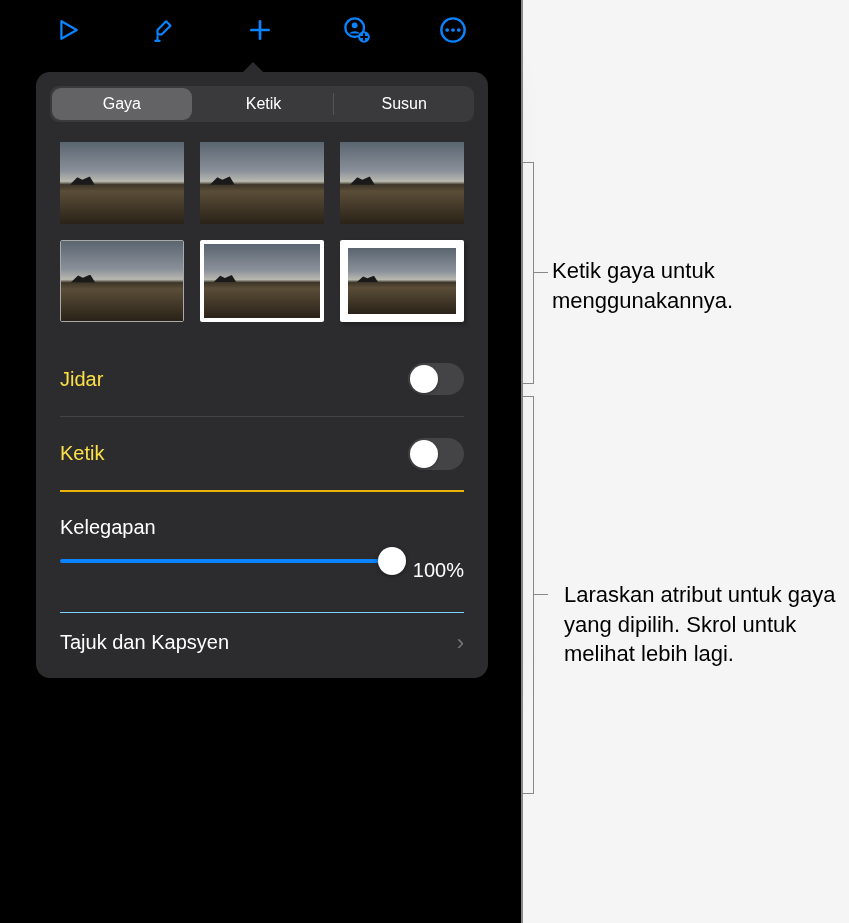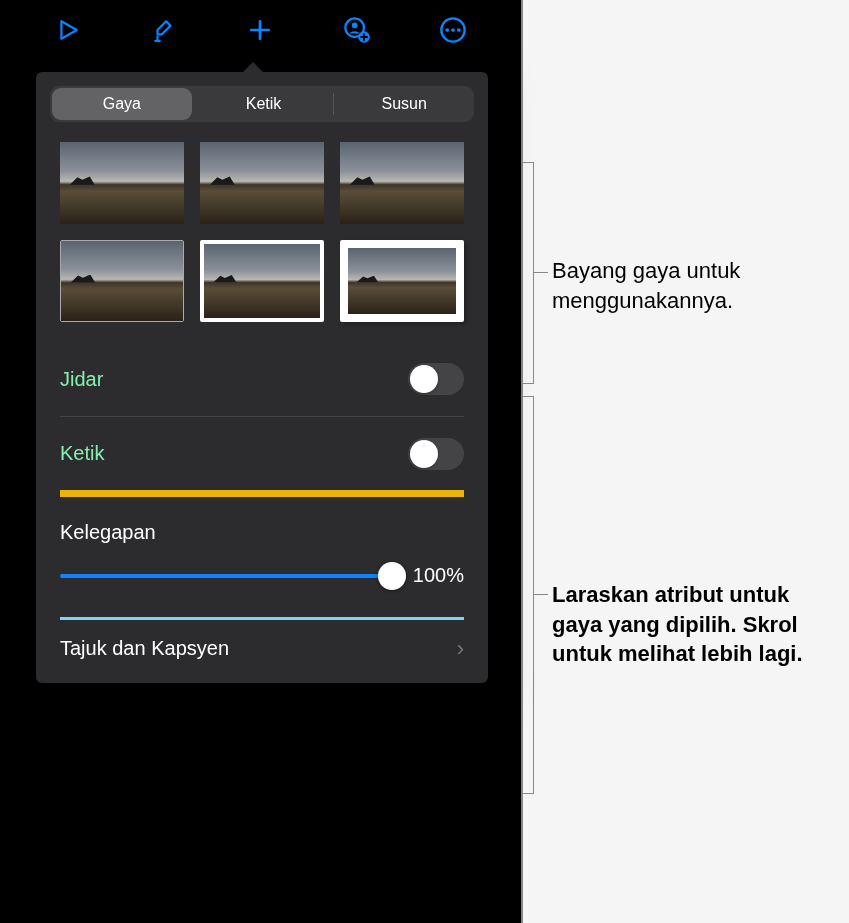--- a/index.html
+++ b/index.html
@@ -39,21 +39,21 @@
       align-items: center;
       justify-content: center;
       color: #0a84ff;
     }
     .popover {
       position: absolute;
       left: 36px;
       top: 72px;
       width: 452px;
       background: #2c2c2e;
-      border-radius: 6px;
+      border-radius: 14px;
       padding: 14px 0 0 0;
       box-shadow: 0 10px 40px rgba(0,0,0,0.5);
     }
     .popover::before {
       content: '';
       position: absolute;
       top: -10px;
       left: 205px;
       width: 0;
       height: 0;
@@ -134,21 +134,21 @@
     }
     .settings-list {
       padding: 0 24px;
     }
     .setting-row {
       display: flex;
       align-items: center;
       justify-content: space-between;
       height: 74px;
       border-top: 1px solid #444;
-      color: #86efac;
+      color: #fde047;
       font-size: 20px;
     }
     .setting-row:first-child {
       border-top: none;
     }
     .toggle {
       width: 56px;
       height: 32px;
       background: #444446;
       border-radius: 16px;
@@ -160,31 +160,30 @@
       width: 28px;
       height: 28px;
       background: #fff;
       border-radius: 50%;
       top: 2px;
       left: 2px;
       box-shadow: 0 1px 3px rgba(0,0,0,0.3);
     }
     .opacity-section {
       padding: 24px 0 10px 0;
-      border-top: 7px solid #eab308;
+      border-top: 2px solid #eab308;
     }
     .opacity-label {
       color: #fff;
       font-size: 20px;
       margin-bottom: 20px;
       display: block;
     }
     .slider-row {
       display: flex;
-      align-items: center;
       gap: 16px;
     }
     .slider {
       flex: 1;
       height: 4px;
       background: #0a84ff;
       border-radius: 2px;
       position: relative;
       cursor: pointer;
     }
@@ -202,21 +201,21 @@
       color: #fff;
       font-size: 20px;
       width: 56px;
       text-align: right;
     }
     .title-caption-row {
       display: flex;
       align-items: center;
       justify-content: space-between;
       height: 66px;
-      border-top: 3px solid #7dd3fc;
+      border-top: 1px solid #7dd3fc;
       margin-top: 20px;
       color: #fff;
       font-size: 20px;
       cursor: pointer;
       padding-bottom: 6px;
     }
     .chevron {
       color: #777;
       font-size: 22px;
     }
@@ -340,17 +339,17 @@
       <div class="title-caption-row">
         <span>Tajuk dan Kapsyen</span>
         <span class="chevron">›</span>
       </div>
     </div>
   </div>
 </div>
 
 <div class="bracket" style="top:162px; height:222px; left:522px;"></div>
 <div class="callout-line" style="top:272px; left:534px; width:14px; border-width:1px 0 0 0;"></div>
-<div class="callout-text" style="top:256px; left:552px; width:280px;">Bayang gaya untuk menggunakannya.</div>
+<div class="callout-text" style="top:256px; left:552px; width:280px;">Ketik gaya untuk menggunakannya.</div>
 
 <div class="bracket" style="top:396px; height:398px; left:522px;"></div>
 <div class="callout-line" style="top:594px; left:534px; width:14px; border-width:1px 0 0 0;"></div>
-<div class="callout-text" style="top:580px; left:552px; width:280px;font-weight:bold;">Laraskan atribut untuk gaya yang dipilih. Skrol untuk melihat lebih lagi.</div>
+<div class="callout-text" style="top:580px; left:564px; width:280px;">Laraskan atribut untuk gaya yang dipilih. Skrol untuk melihat lebih lagi.</div>
 
 </body></html>

